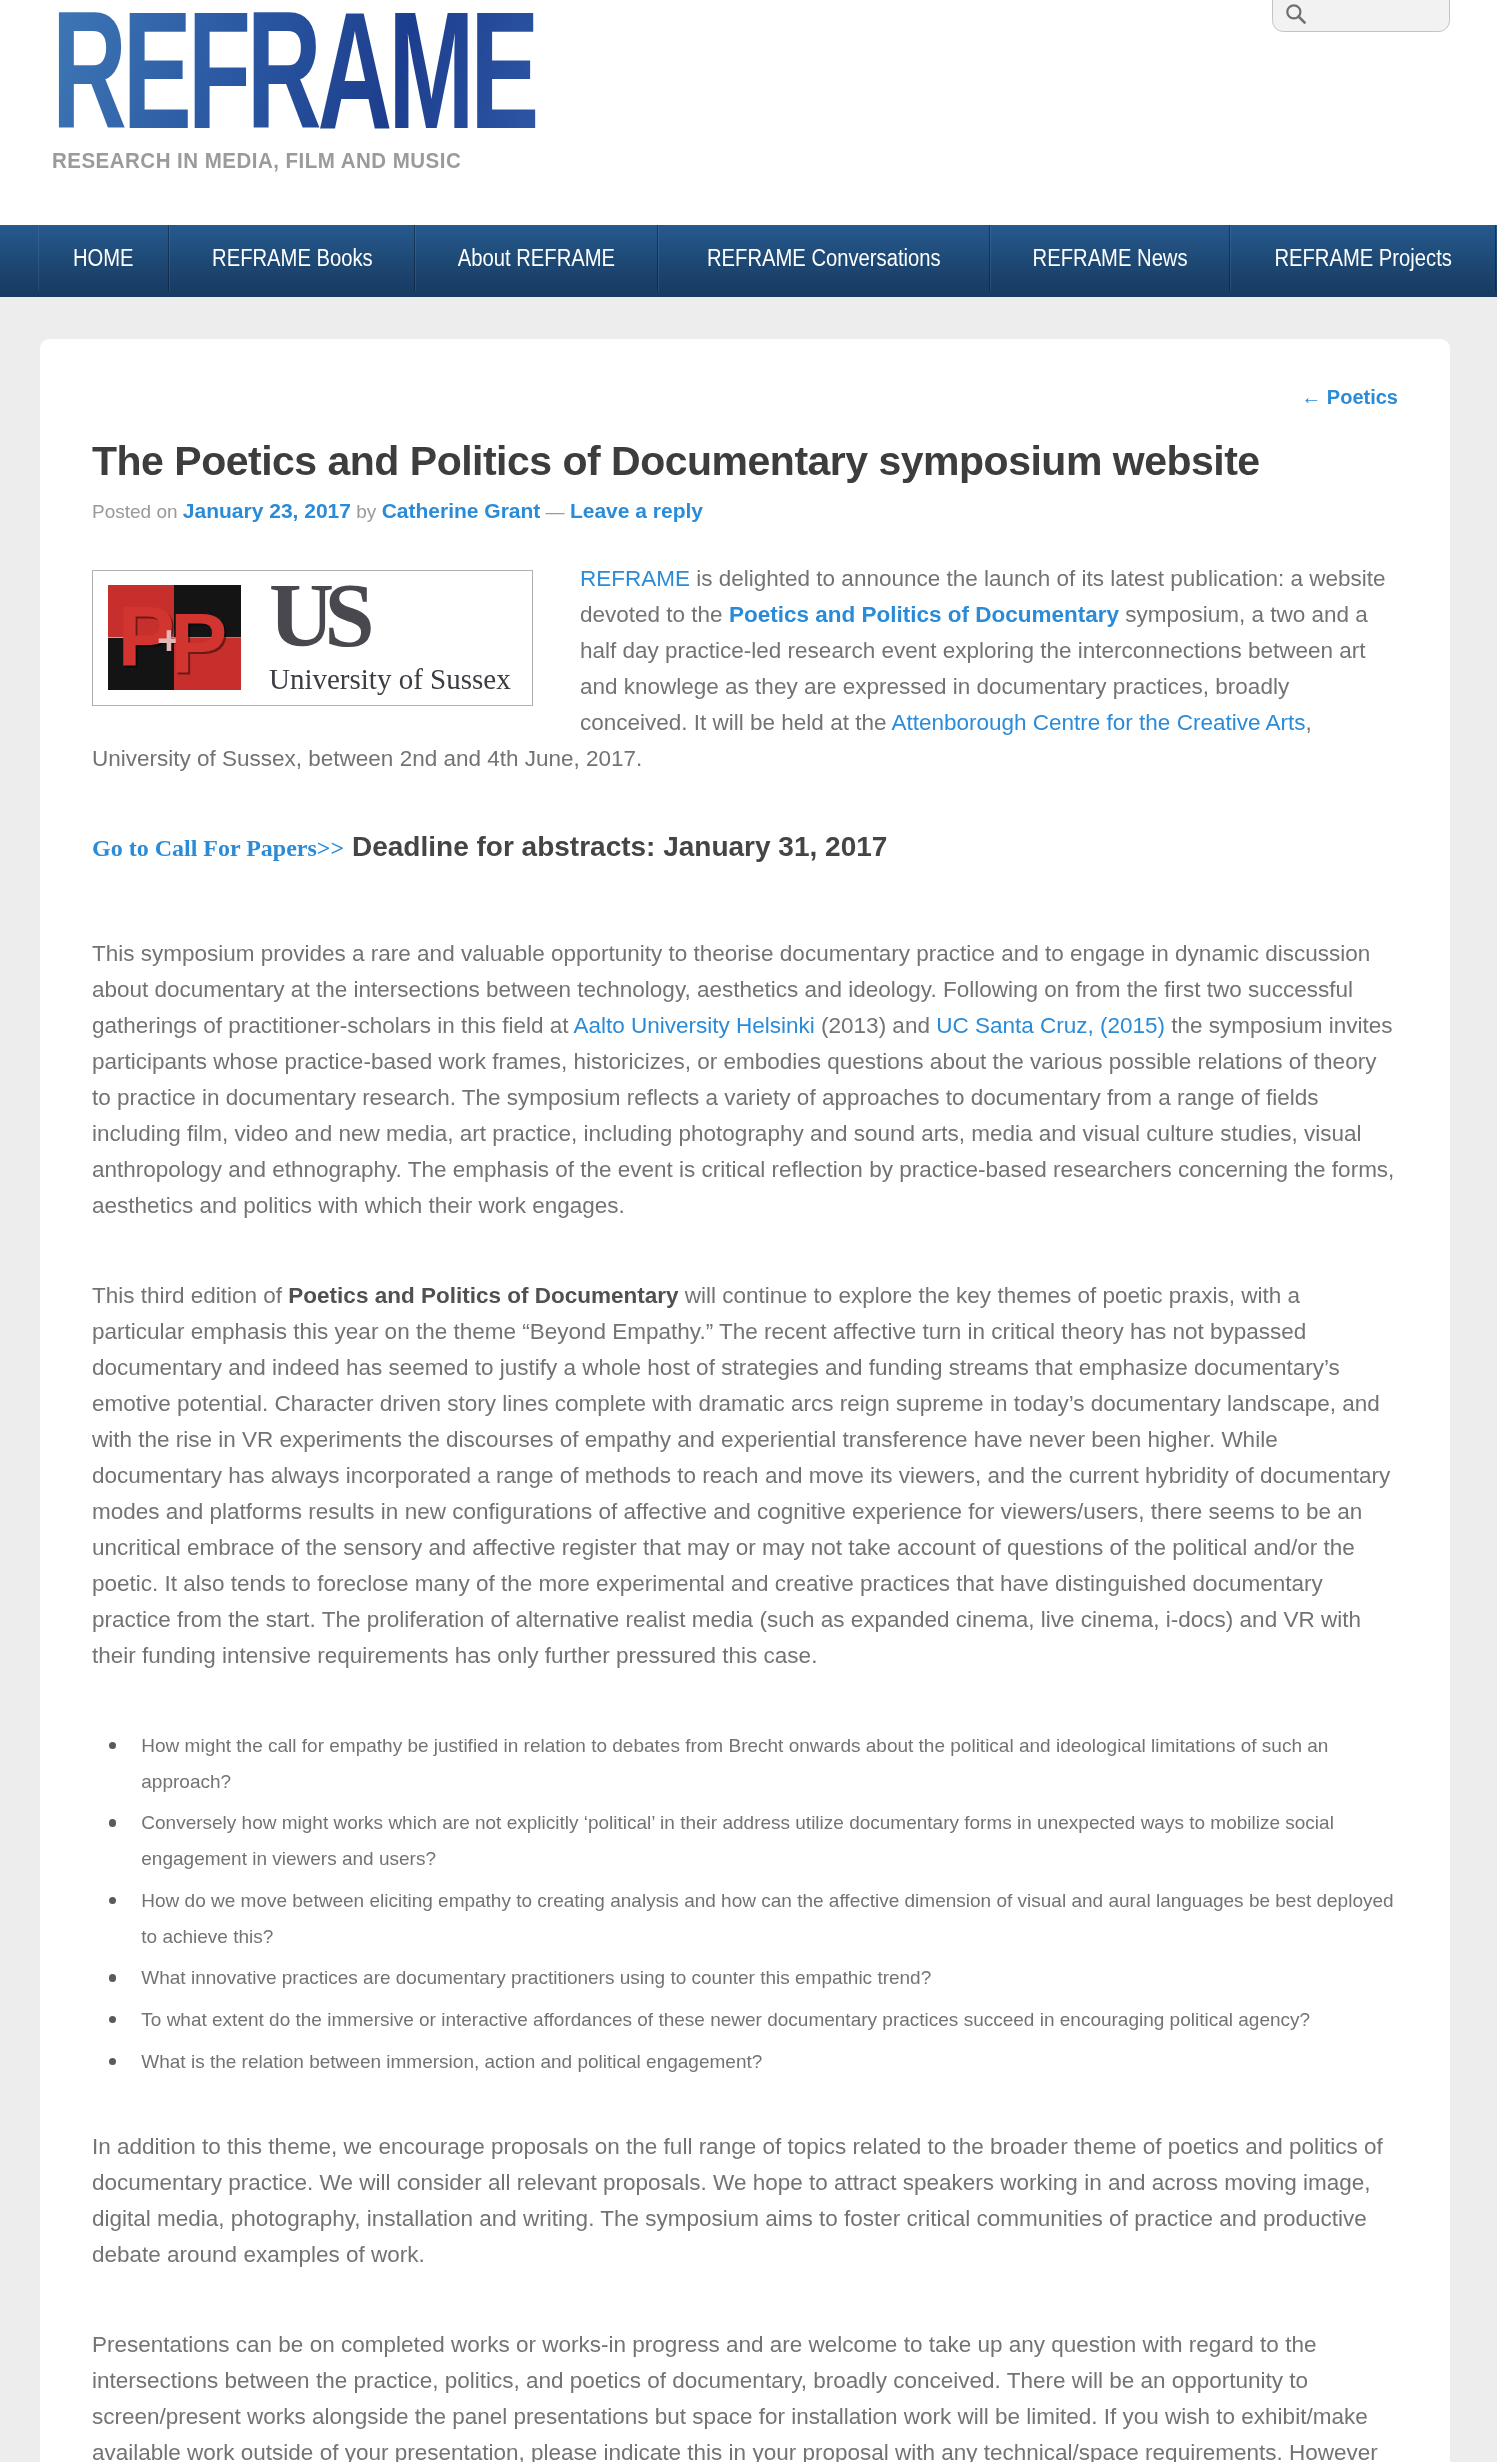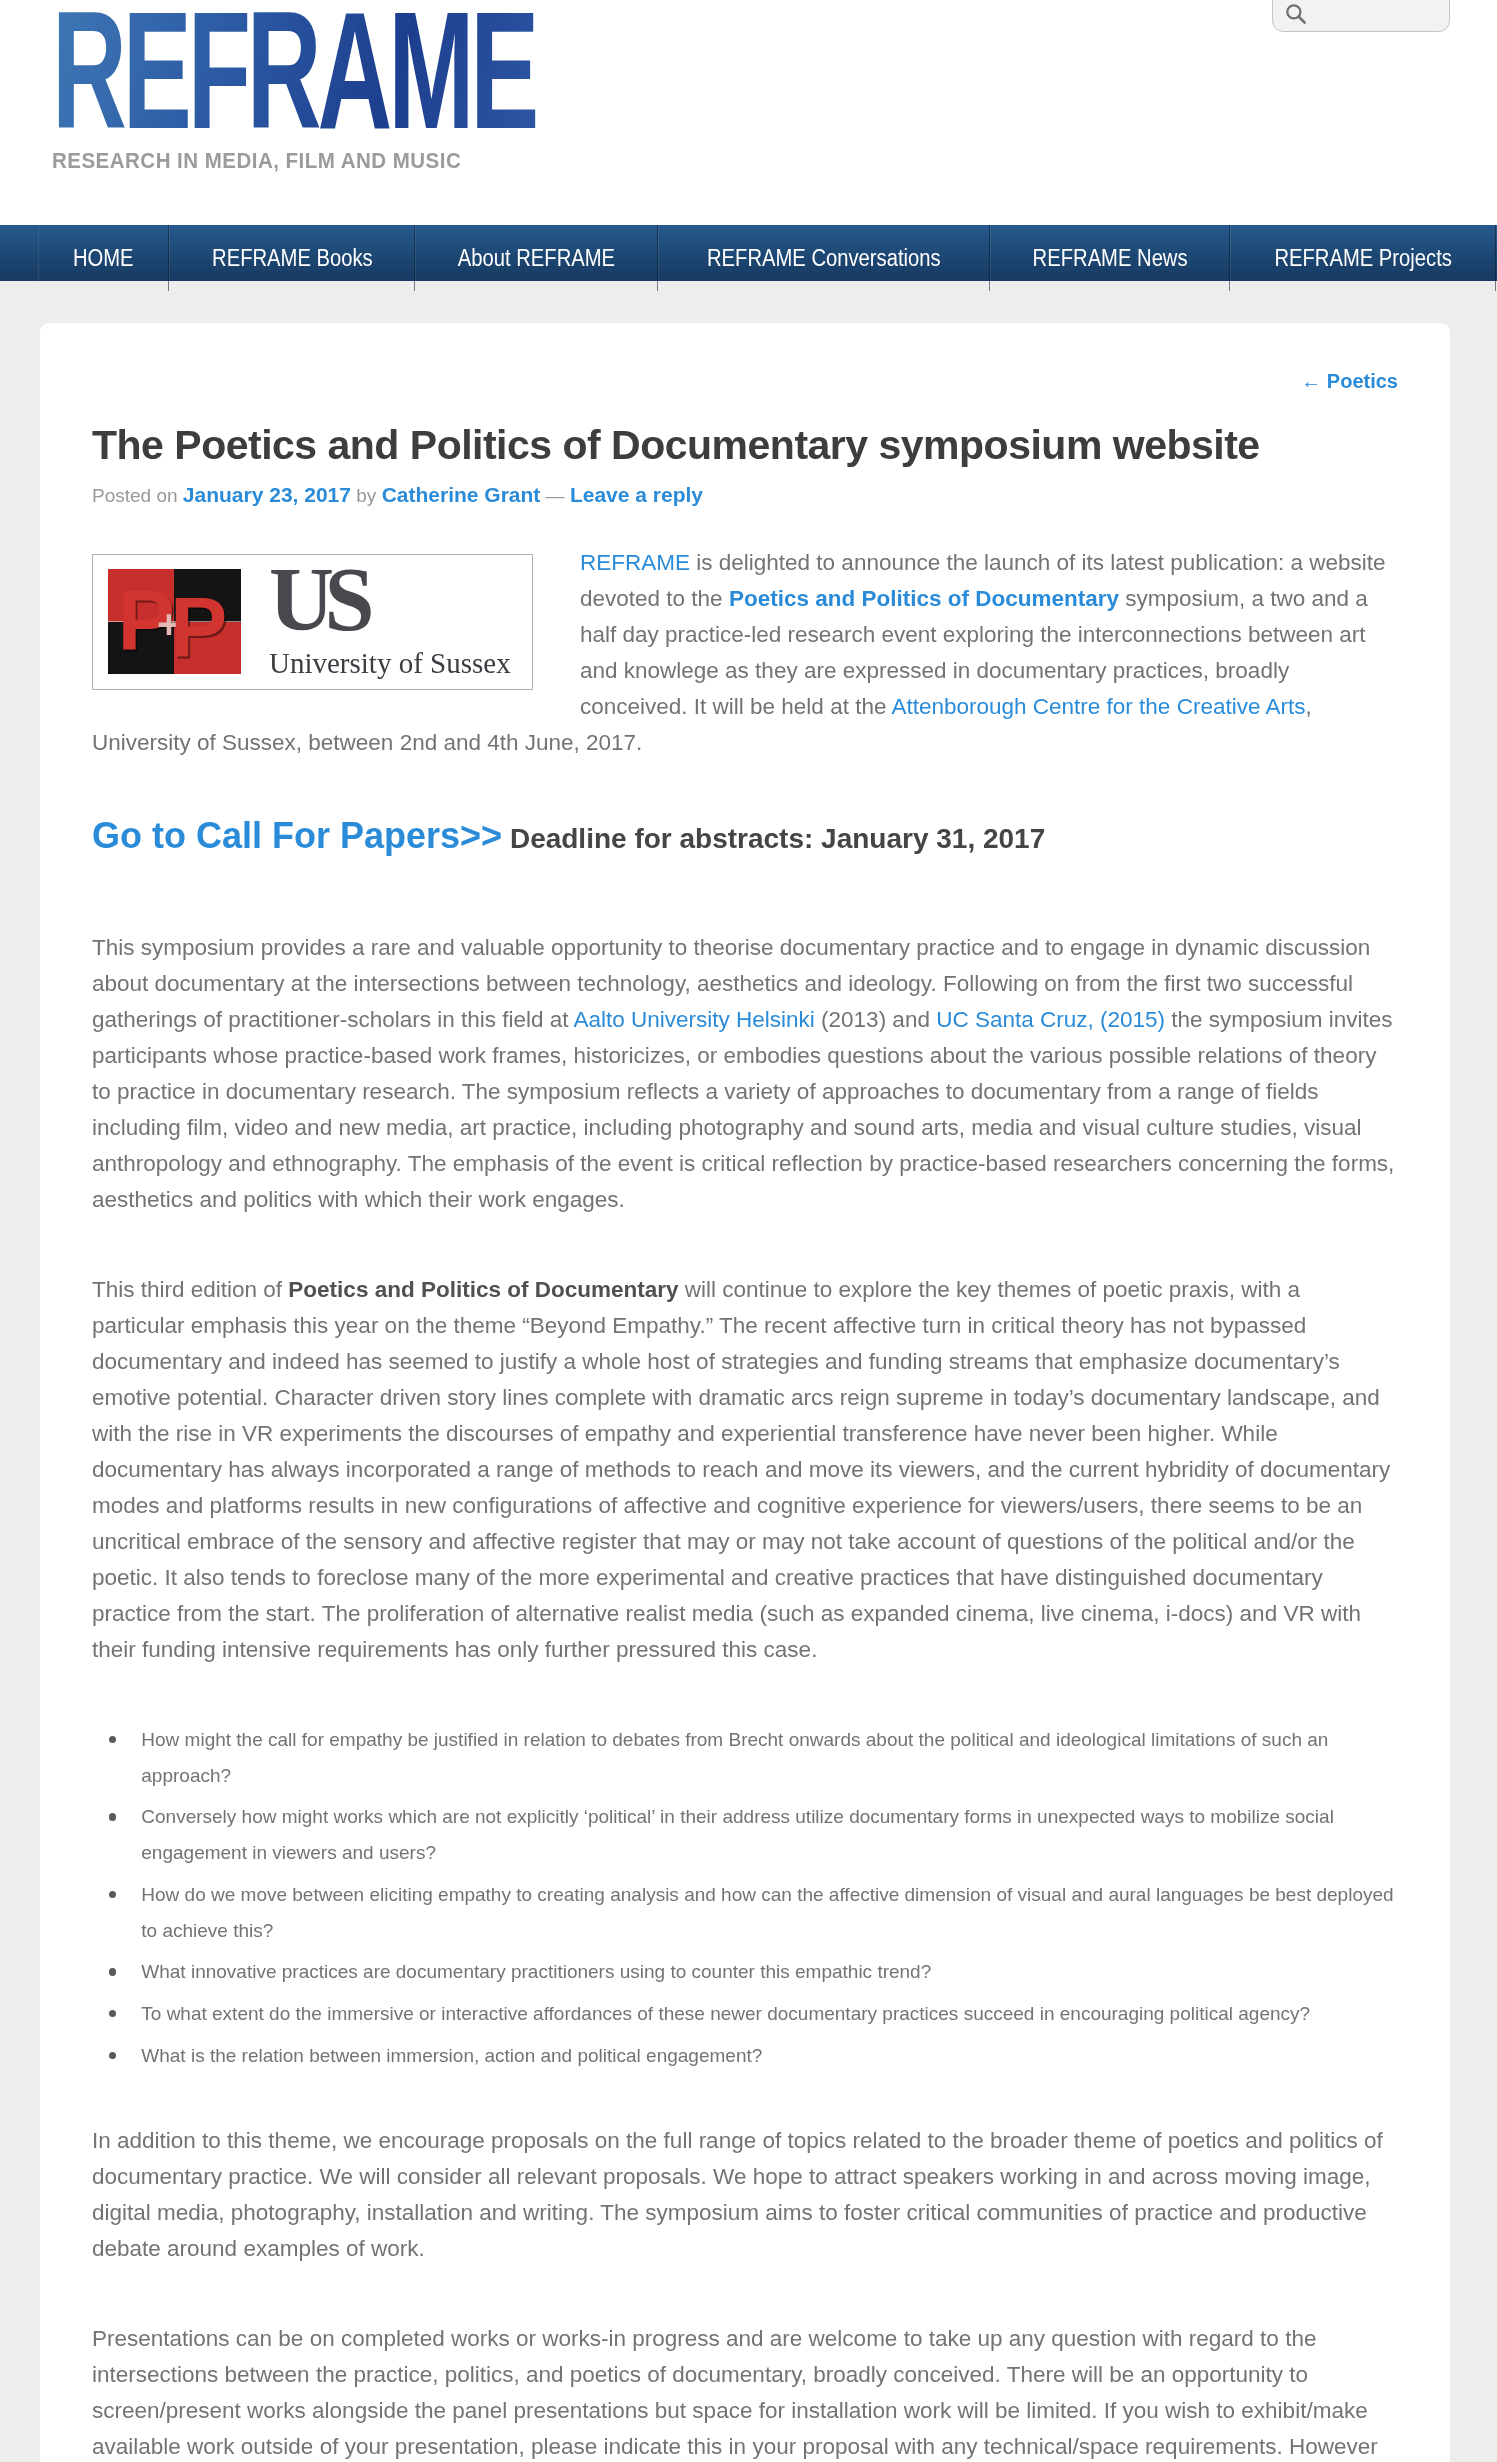--- a/index.html
+++ b/index.html
@@ -67,21 +67,21 @@
     border: none;
     background: transparent;
     outline: none;
     height: 24.4px;
     margin-left: 5.6px;
     font-size: 17px;
     color: #555;
   }
   
   .main-nav {
-    height: 56px;
+    height: 72px;
     background: linear-gradient(to bottom, #265a8d 0%, #1d4773 55%, #173a61 100%);
   }
   .main-nav ul {
     margin: 0;
     padding: 0 0 0 38px;
     list-style: none;
     display: flex;
     height: 66px;
   }
   .main-nav li {
@@ -196,21 +196,21 @@
     white-space: nowrap;
   }
   
   h3.cfp {
     clear: both;
     font-size: 28px;
     font-weight: bold;
     color: #454545;
     margin: 15px 0 73px;
   }
-  h3.cfp .link { font-size: 36px; }
+  h3.cfp .link { font-size: 24px; font-family: Liberation Serif, serif; }
   
   ul.questions {
     list-style: none;
     margin: 0 0 49px;
     padding: 0 0 0 11.3px;
   }
   ul.questions li {
     position: relative;
     padding-left: 38px;
     font-size: 19px;

